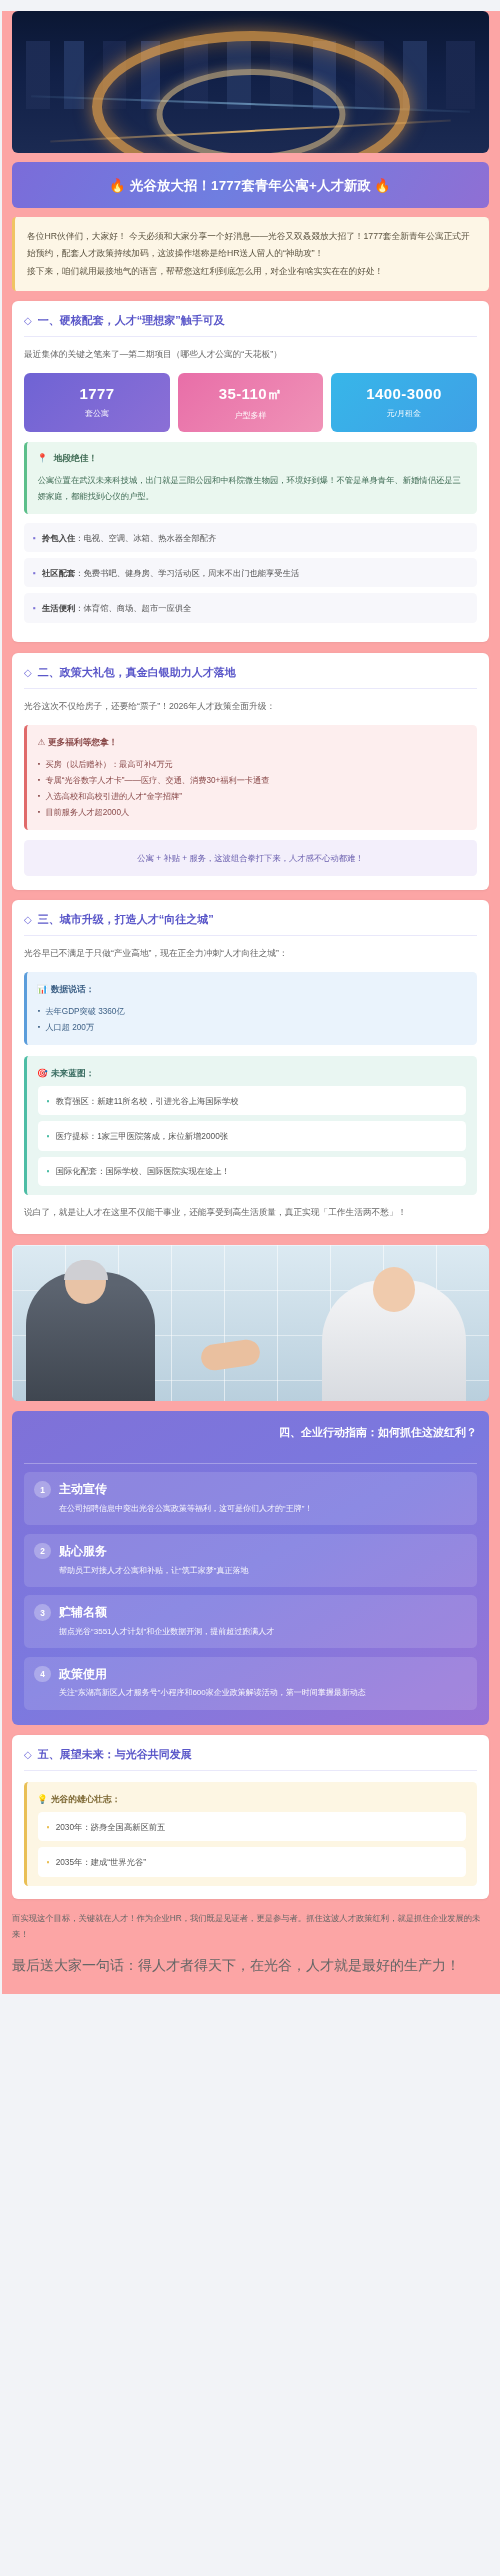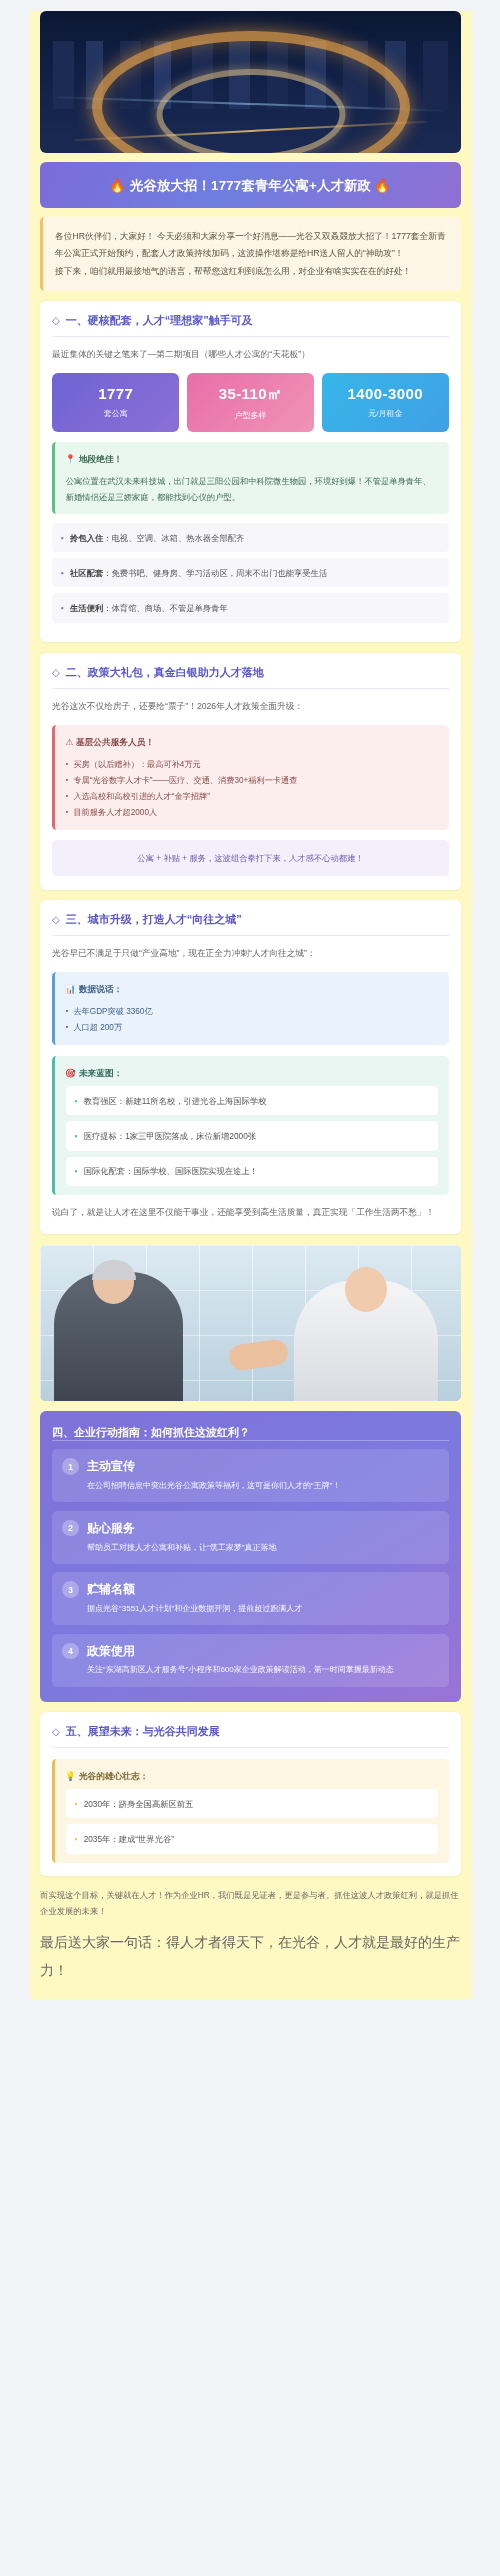--- a/index.html
+++ b/index.html
@@ -3,21 +3,21 @@
 <meta charset="utf-8">
 <style>
   * { box-sizing: border-box; }
   html, body { margin:0; padding:0; }
   body {
     width: 501px;
     font-family: "Liberation Sans", "DejaVu Sans", sans-serif;
     background: #f2f3f7;
     color: #333;
   }
-  .page { width:442px; margin:0 auto; background:#fef9c3; padding-bottom:15px; }
+  .page { width:498px; margin:0 auto; background:#fca5a5; padding-bottom:15px; }
 
   
   .hero {
     margin: 10.6px 10.6px 0 10.6px;
     height: 142px;
     border-radius: 6px;
     overflow: hidden;
     position: relative;
     background: linear-gradient(180deg,#0b1733 0%, #112047 45%, #1b2a52 100%);
   }
@@ -129,21 +129,21 @@
   .t-blue   { background: linear-gradient(135deg,#37b6e9,#3fa0e6); }
   .t-violet { background: linear-gradient(135deg,#7e6bd8,#9a6fd6); }
   .t-magenta{ background: linear-gradient(135deg,#e2609f,#ef87b4); }
   .t-cyan   { background: linear-gradient(135deg,#2fb8e6,#38a6e8); }
 
   
   .box {
     margin-top:10.6px; border-radius:4.5px; padding:9px 10.6px;
     font-size:8.3px; line-height:1.95;
   }
-  .box-green { background:#eaf7ef; border-left:3px solid #5cbf8a; color:#3f6b54; }
+  .box-green { background:#eaf7ef; border-left:3px solid #5cbf8a; color:#3f6b54;font-family:Liberation Mono, monospace; }
   .box-red   { background:#fdeeee; border-left:3px solid #e06a6a; color:#8a4a4a; }
   .box-blue  { background:#eaf3fc; border-left:3px solid #5b9ddb; color:#3e6186; }
   .box-mint  { background:#e9f6f2; border-left:3px solid #4dbda5; color:#3b6e63; }
   .box-yellow{ background:#fdf6e3; border-left:3px solid #e9bf55; color:#7a6530; }
   .box .bt { font-weight:bold; display:block; margin-bottom:4.5px; font-size:8.7px; }
 
   
   .rows { margin-top:9px; }
   .row {
     display:flex; align-items:flex-start; gap:6px;
@@ -169,22 +169,22 @@
 
   
   .card-purple {
     margin: 10.6px 10.6px 0 10.6px;
     border-radius: 6px;
     background: linear-gradient(150deg,#7f71d8 0%, #7b79df 50%, #9a73d6 100%);
     padding: 13.6px 12px 15px;
     color:#fff;
   }
   .card-purple .sec-title-w {
-    font-size:11px; font-weight:bold; text-align:left; color:#fff;
-    padding-bottom: 0; border-bottom:0.8px solid rgba(255,255,255,.3);
+    font-size:11px; font-weight:bold; text-align:right; color:#fff;
+    padding-bottom: 23px; border-bottom:0.8px solid rgba(255,255,255,.3);
   }
   .step {
     display:flex; gap:8.3px; align-items:flex-start;
     background: rgba(255,255,255,.13);
     border-radius:5.3px; padding:9px 10px; margin-top:8.3px;
   }
   .step .num {
     flex:0 0 16.7px; height:16.7px; border-radius:50%;
     background: rgba(255,255,255,.28);
     display:flex; align-items:center; justify-content:center;
@@ -302,35 +302,35 @@
       <div class="row">
         <span class="bullet">▪</span>
         <span><b>拎包入住</b><span>：电视、空调、冰箱、热水器全部配齐</span></span>
       </div>
       <div class="row">
         <span class="bullet">▪</span>
         <span><b>社区配套</b><span>：免费书吧、健身房、学习活动区，周末不出门也能享受生活</span></span>
       </div>
       <div class="row">
         <span class="bullet">▪</span>
-        <span><b>生活便利</b><span>：体育馆、商场、不管是单身青年</span></span>
+        <span><b>生活便利</b><span>：体育馆、商场、超市一应俱全</span></span>
       </div>
     </div>
   </div>
 
   <div class="card">
     <div class="sec-title">
       <span class="sq">◇</span>
       <span>二、政策大礼包，真金白银助力人才落地</span>
     </div>
     <div class="lead">光谷这次不仅给房子，还要给“票子”！2026年人才政策全面升级：</div>
 
 
     <div class="box box-red">
-      <span class="bt">⚠ 基层公共服务人员！</span>
+      <span class="bt">⚠ 更多福利等您拿！</span>
       <div class="mini-rows">
         <div class="mini-row">
             <span class="dot">▪</span>
             <span>买房（以后赠补）：最高可补4万元</span>
           </div>
         <div class="mini-row">
             <span class="dot">▪</span>
             <span>专属“光谷数字人才卡”——医疗、交通、消费30+福利一卡通查</span>
           </div>
         <div class="mini-row">

